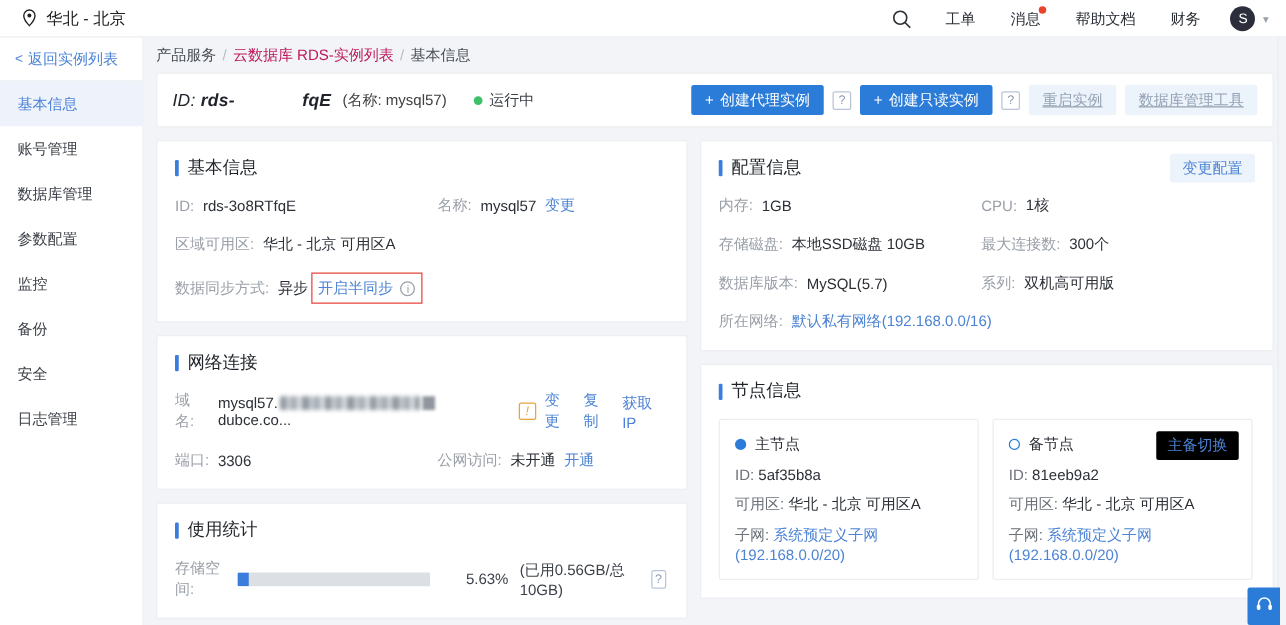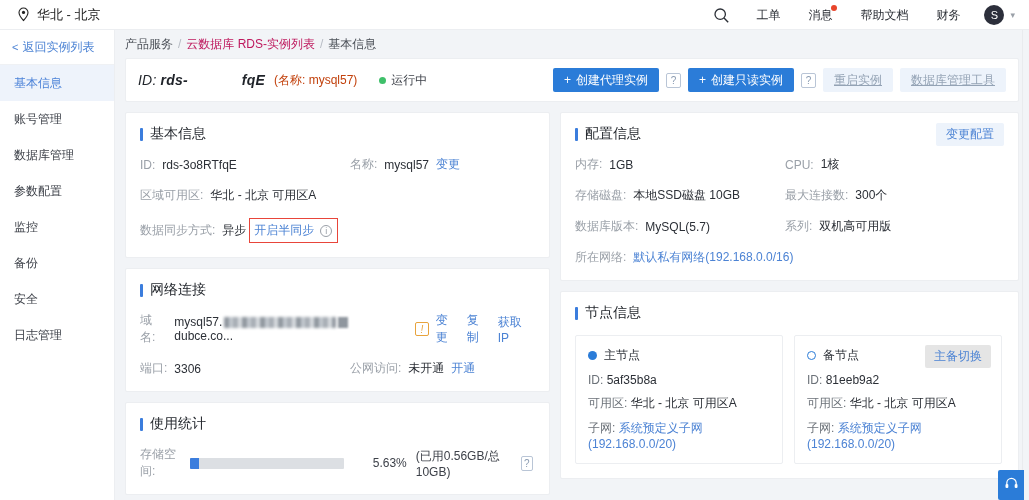--- a/index.html
+++ b/index.html
@@ -95,21 +95,21 @@
   }
   .inst-id { font-size: 14px; color: #1f2329; font-weight: bold; letter-spacing: .2px; font-style: italic;}
   .inst-id .lbl { font-weight: normal; }
   .blur {
     display: inline-block; vertical-align: middle;
     width: 52px; height: 12px;
     background: linear-gradient(90deg,#9aa0a8 0%, #c9ced4 24%, #6f7best 25%, #aab0b7 48%, #d7dbe0 60%, #9aa0a8 78%, #cfd4d9 100%);
     filter: blur(1.6px); border-radius: 1px;
     margin: 0 1px;
   }
-  .inst-name { color: #c2410c; font-size: 12px; margin-left: 9px; }
+  .inst-name { color: #404040; font-size: 12px; margin-left: 9px; }
   .inst-status { margin-left: 22px; display: flex; align-items: center; gap: 5px; font-size: 12px; color: #3d4149;}
   .dot-green { width: 7px; height: 7px; border-radius: 50%; background: #3fc06a; }
   .hdr-actions { margin-left: auto; display: flex; align-items: center; gap: 7px; }
   .btn {
     height: 24px; padding: 0 11px; font-size: 12px;
     display: inline-flex; align-items: center; justify-content: center;
     border-radius: 2px; white-space: nowrap; border: none; cursor: pointer;
   }
   .btn-primary { background: #2b7cd8; color: #fff; gap: 5px; }
   .btn-ghost { background: #edf3fb; color: #94a3b5; text-decoration: underline; }
@@ -190,21 +190,21 @@
     padding: 11px 12px 12px 12px; position: relative;
   }
   .node-head { display:flex; align-items:center; gap:7px; font-size:12px; color:#2b2f36; margin-bottom: 9px;}
   .node-dot-fill { width:9px; height:9px; border-radius:50%; background:#2b7cd8; }
   .node-dot-open { width:9px; height:9px; border-radius:50%; border:1px solid #2b7cd8; background:#fff; }
   .node-line { font-size: 12px; color:#2b2f36; margin-bottom: 8px; }
   .node-line:last-child { margin-bottom: 0; }
   .node-line .k { color:#6b7178; }
   .node-btn {
     position:absolute; right: 10px; top: 9px;
-    background:#e5e5e5; color:#4c83d4; font-size:12px;
+    background:#000000; color:#4c83d4; font-size:12px;
     height: 23px; padding: 0 9px; display:flex; align-items:center; border-radius:2px; cursor:pointer;
   }
 
   
   .fab {
     position: absolute; right: 5px; bottom: 0;
     width: 26px; height: 30px; background: #2b7cd8;
     display:flex; align-items:center; justify-content:center;
     border-radius: 2px 0 0 2px; cursor:pointer;
   }

